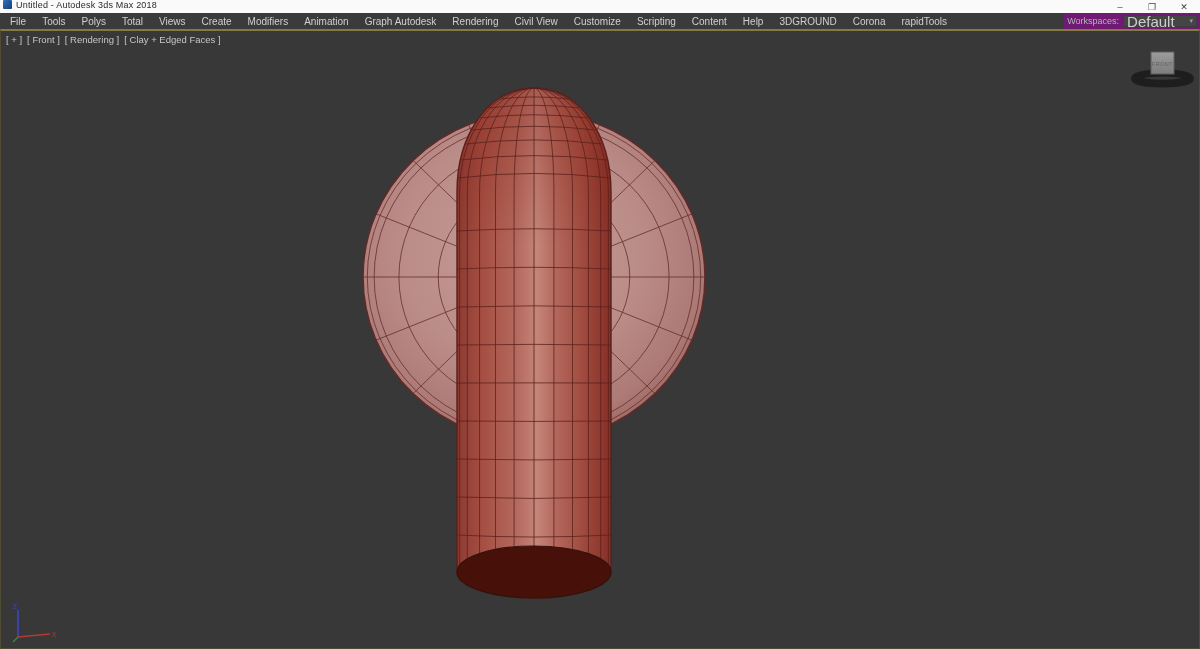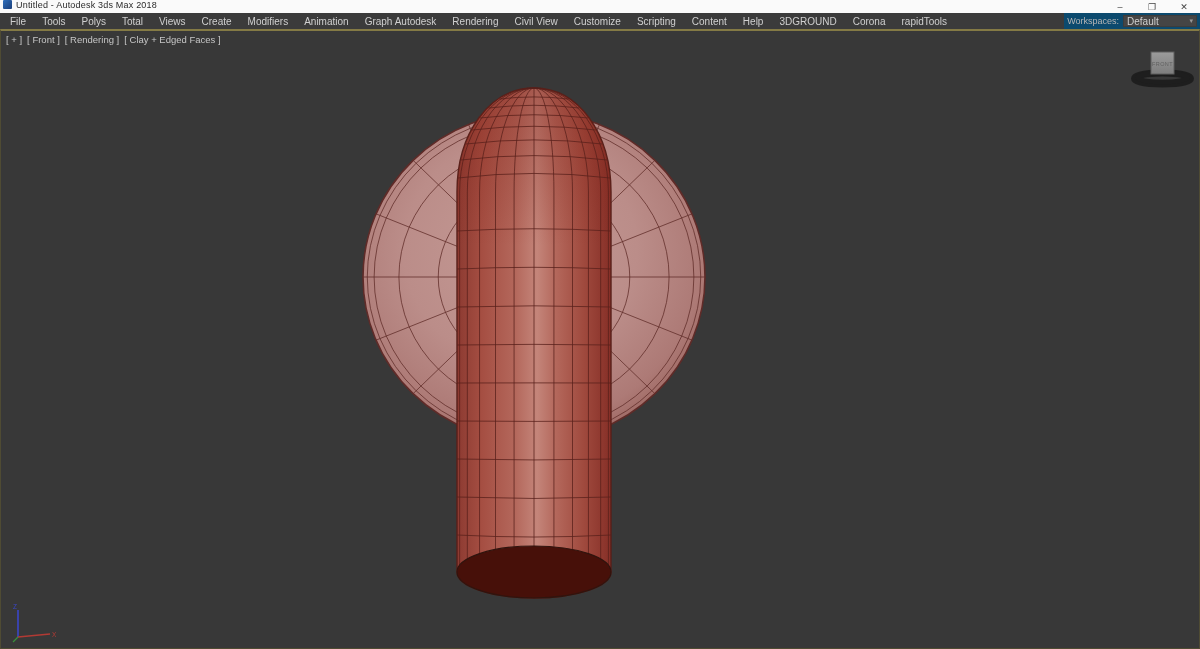--- a/index.html
+++ b/index.html
@@ -15,26 +15,26 @@
   .win-controls { position:absolute; right:0; top:0; height:13px; display:flex; }
   .win-btn { width:32px; height:13px; display:flex; align-items:center; justify-content:center;
              font-size:9px; color:#444; cursor:default; }
 
   
   .menurow { position:absolute; top:13px; left:0; width:1200px; height:16px; display:flex; }
   .menubar { width:1074px; height:16px; background:#3b3b3b; display:flex; align-items:center;
              padding-left:2px; }
   .menu-item { font-size:10px; color:#d0d0d0; padding:0 8px; white-space:nowrap; }
   .menugap { flex:1; background:#fafafa; }
-  .workspaces { width:137px; height:16px; background:#0c4a6e; display:flex;
+  .workspaces { width:137px; height:16px; background:#701a75; display:flex;
                 align-items:center; padding:0 3px; gap:4px; }
   .ws-label { font-size:9px; color:#b5b5b5; white-space:nowrap; }
   .ws-select { flex:1; height:12px; display:flex; align-items:center; background:#454545;
                border:1px solid #3c3c3c; padding:0 3px; }
-  .ws-value { flex:1; font-size:10px; color:#cfcfcf; }
+  .ws-value { flex:1; font-size:15px; color:#cfcfcf; }
   .ws-arrow { font-size:7px; color:#9a9a9a; }
 
   
   .viewport { position:absolute; top:29px; left:0; width:1200px; height:620px;
               background:#383838; border:1px solid #4f4b33; border-top:2px solid #847a45; }
   .viewport svg { position:absolute; top:0; left:0; }
 
   .vp-label { position:absolute; top:3px; left:5px; display:flex; gap:5px; z-index:3; }
   .vp-label span { font-size:9.5px; color:#c6c6c6; white-space:nowrap; }
 

